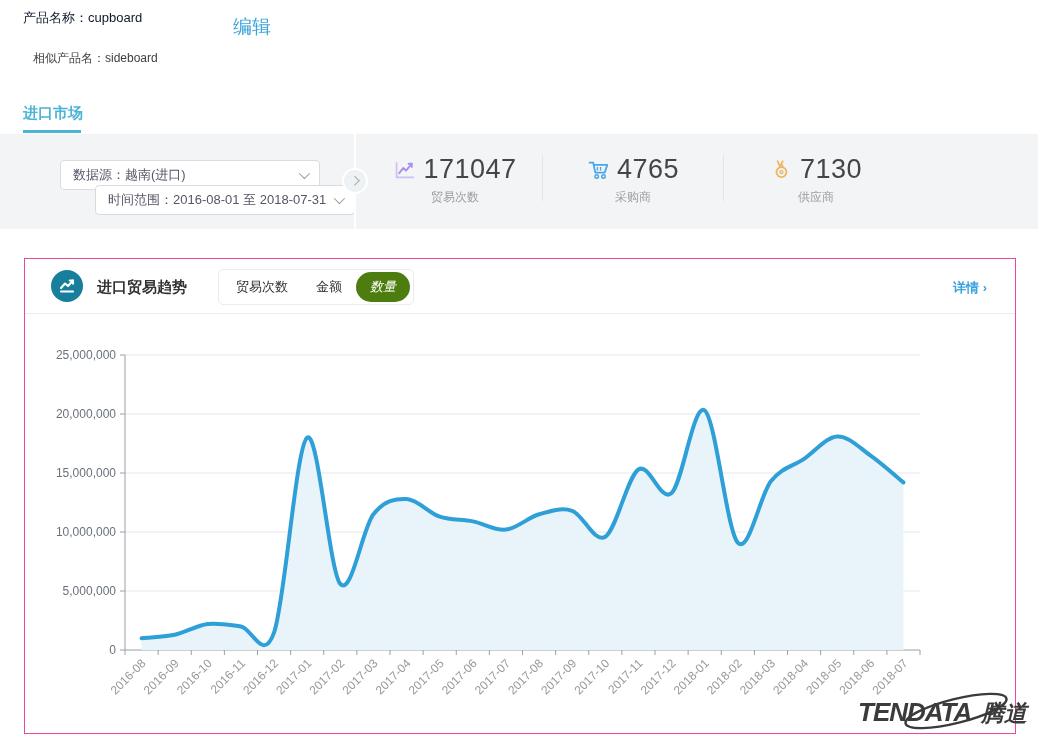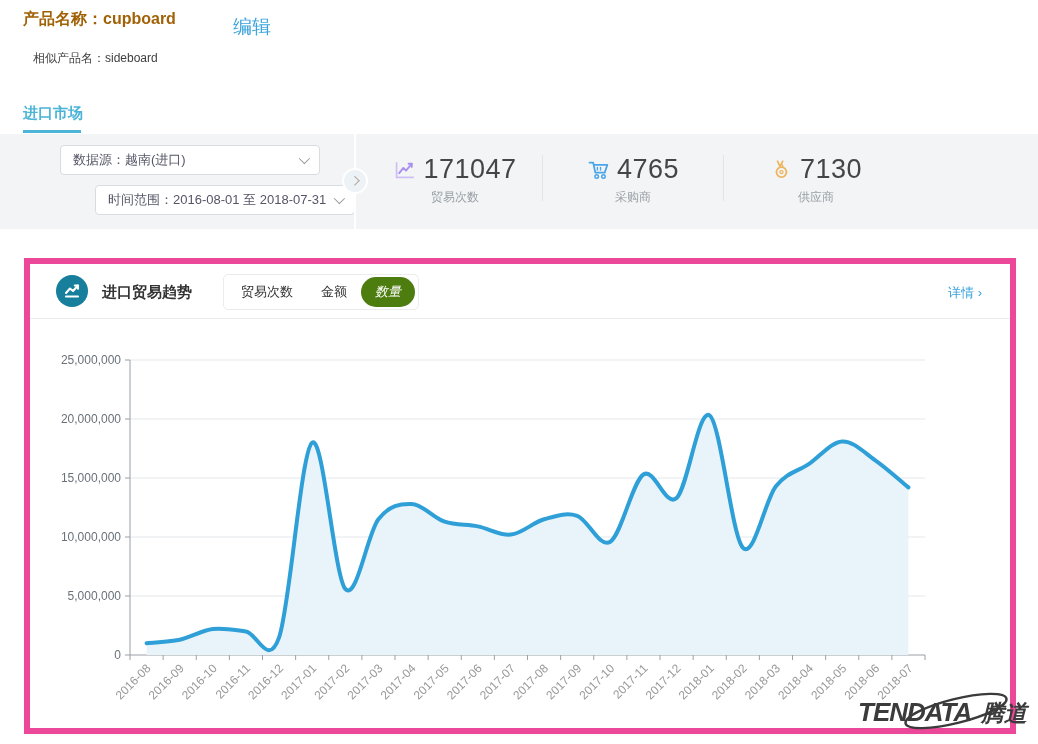--- a/index.html
+++ b/index.html
@@ -4,21 +4,21 @@
 <style>
   * { margin:0; padding:0; box-sizing:border-box; }
   html,body { width:1038px; height:744px; }
   body {
     position:relative; background:#fff; overflow:hidden;
     font-family:"Liberation Sans","DejaVu Sans",sans-serif; color:#333;
   }
   .abs { position:absolute; }
 
   
-  .page-title { left:23px; top:9px; font-size:16px; font-weight:bold; color:#a16207; }
+  .page-title { left:23px; top:9px; font-size:13px; font-weight:normal; color:#0f172a; }
   .edit-link { left:233px; top:14px; font-size:19px; color:#39a3dc; cursor:pointer; }
   .similar { left:33px; top:50px; font-size:12px; color:#404040; }
 
   
   .tabs { left:23px; top:104px; display:flex; gap:38px;flex-direction:column; }
   .tab { font-size:15px; font-weight:bold; color:#737373; cursor:pointer; }
   .tab.active { color:#4cb4d6; }
   .tab-underline { left:23px; top:130px; width:58px; height:3px; background:#4cb4d6; }
 
   
@@ -44,61 +44,61 @@
   }
   .stat { position:absolute; top:20px; transform:translateX(-50%); display:flex; flex-direction:column; align-items:center; }
   .stat-row { display:flex; align-items:center; gap:7px; }
   .stat-value { font-size:27px; color:#454545; letter-spacing:0.5px; }
   .stat-label { font-size:12px; color:#9aa0a6; margin-top:4px; }
   .stat-divider { position:absolute; top:21px; width:1px; height:46px; background:#e2e4e6; }
 
   
   .card {
     left:24px; top:258px; width:992px; height:476px; background:#fff;
-    border:6px solid #ec4899; box-shadow:0 1px 3px rgba(0,0,0,0.03);
+    border:1px solid #ec4899; box-shadow:0 1px 3px rgba(0,0,0,0.03);
   }
   .card-header { position:relative; height:55px; border-bottom:1px solid #ececec; }
   .hdr-icon {
     position:absolute; left:26px; top:11px; width:32px; height:32px; border-radius:50%;
     background:#177f9b; display:flex; align-items:center; justify-content:center;
   }
   .card-title { position:absolute; left:72px; top:19px; font-size:15px; font-weight:bold; color:#333; }
   .toggle-group {
     position:absolute; left:193px; top:10px; height:36px; border:1px solid #ececec;
     border-radius:5px; background:#fff; display:flex; align-items:center; padding:0 3px;
   }
   .toggle-btn {
     height:30px; padding:0 14px; display:flex; align-items:center; font-size:13px;
     color:#333; cursor:pointer; border-radius:15px; background:transparent; border:none;
     font-family:inherit;
   }
   .toggle-btn.active { background:#4d7c0f; color:#fff;font-style:italic; }
   .detail-link {
-    position:absolute; right:28px; top:20px; font-size:13px; color:#39a3dc; cursor:pointer;
+    position:absolute; right:28px; top:20px; font-size:13px; color:#39a3dc; cursor:pointer;font-weight:bold;
   }
   .chart-wrap { position:absolute; left:0; top:55px; width:990px; height:419px; }
 
   
   .logo { left:856px; top:686px; width:182px; height:56px; z-index:5; }
 </style>
 </head>
 <body>
 
 <div class="abs page-title">产品名称：cupboard</div>
 <div class="abs edit-link">编辑</div>
 <div class="abs similar">相似产品名：sideboard</div>
 
 <div class="abs tabs">
   <div class="tab active">进口市场</div>
   <div class="tab">出口市场</div>
 </div>
 <div class="abs tab-underline"></div>
 
 <div class="abs filter-bar">
-  <div class="select" style="top:11px;">
+  <div class="select" style="top:26px;">
     <span>数据源：越南(进口)</span>
     <span class="chev"></span>
   </div>
   <div class="select" style="top:51px;margin-left:35px;">
     <span>时间范围：2016-08-01 至 2018-07-31</span>
     <span class="chev"></span>
   </div>
 
   <div class="abs vline"></div>
   <div class="abs next-btn">

